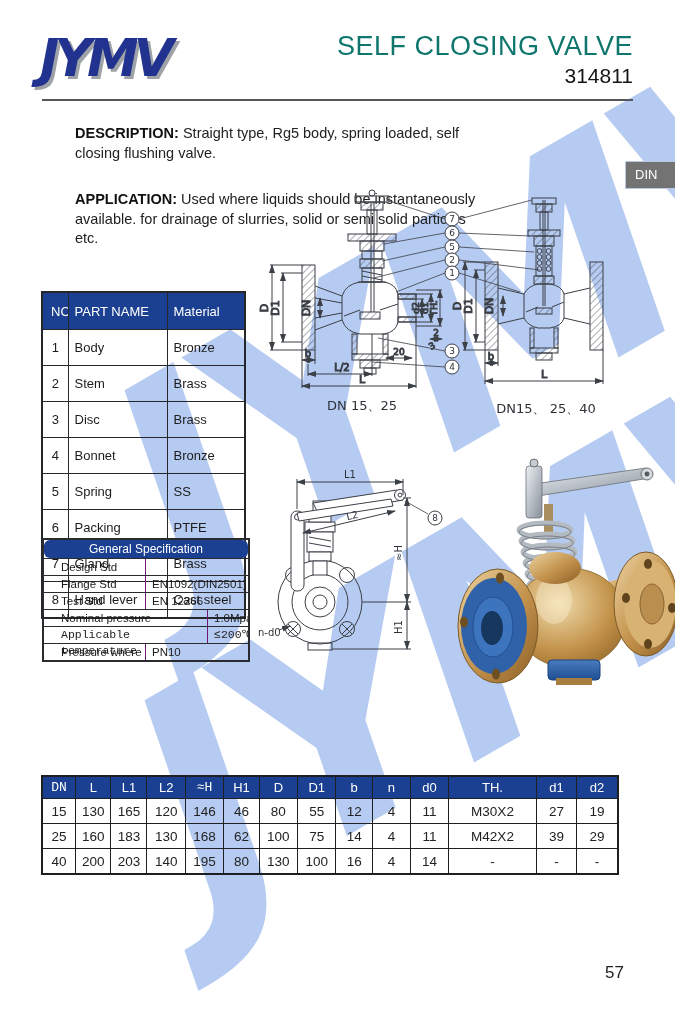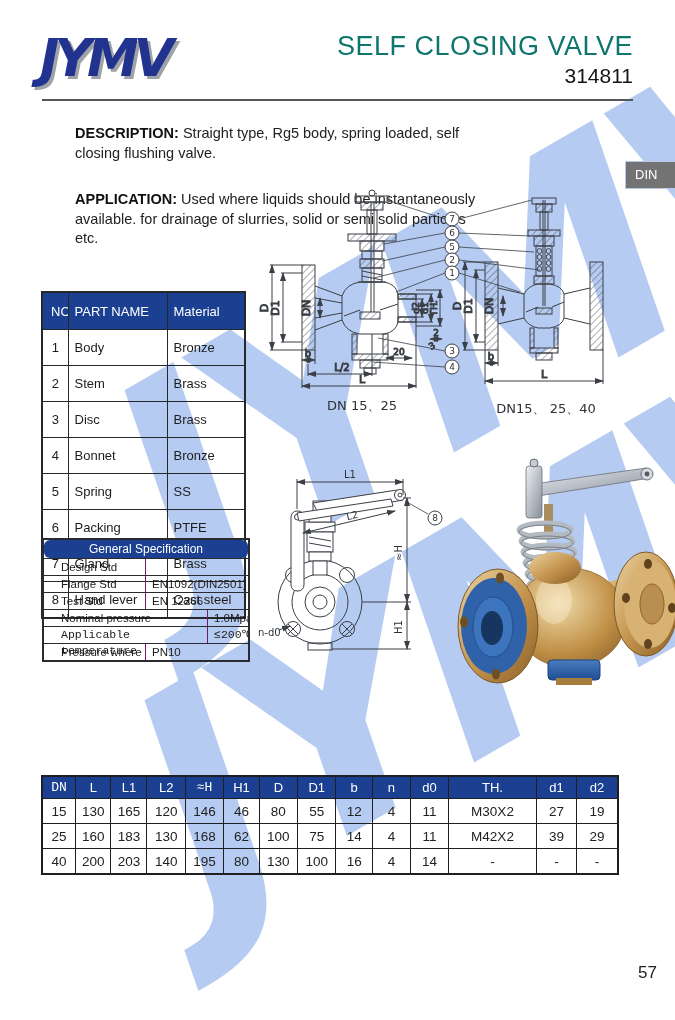--- a/index.html
+++ b/index.html
@@ -38,21 +38,21 @@
   .gs-row{display:flex;border-top:1px solid #2a2b2f;height:16px;line-height:16px;}
   .gs-row .l{width:84px;padding-left:17px;border-right:1px solid #701a75;flex:none;}
   .gs-row.wide .l{width:146px;}
   .gs-row .v{flex:1;padding-left:6px;overflow:hidden;}
   
   .dims{left:41px;top:775px;width:578px;border-collapse:collapse;border:2px solid #1e1f23;
         table-layout:fixed;text-align:center;}
   .dims th{background:#1b4092;color:#fff;font-weight:normal;font-size:13px;height:21px;
         border:1px solid #1e1f23;padding:0;}
   .dims td{font-size:13.5px;height:24px;border:1px solid #1e1f23;padding:0;color:#222;}
-  .pageno{left:605px;top:963px;font-size:17px;color:#222;margin-left:33px;}
+  .pageno{left:605px;top:963px;font-size:17px;color:#222;}
   svg text{font-family:"DejaVu Sans","Liberation Sans",sans-serif;fill:#2e3238;}
   .cjk{font-family:Liberation Mono, monospace;}
 </style>
 </head>
 <body>
 
 <div class="page">
 
   <div class="wm" id="wm1">JYMV</div>
   <div class="wm" id="wm2">JYMV</div>

